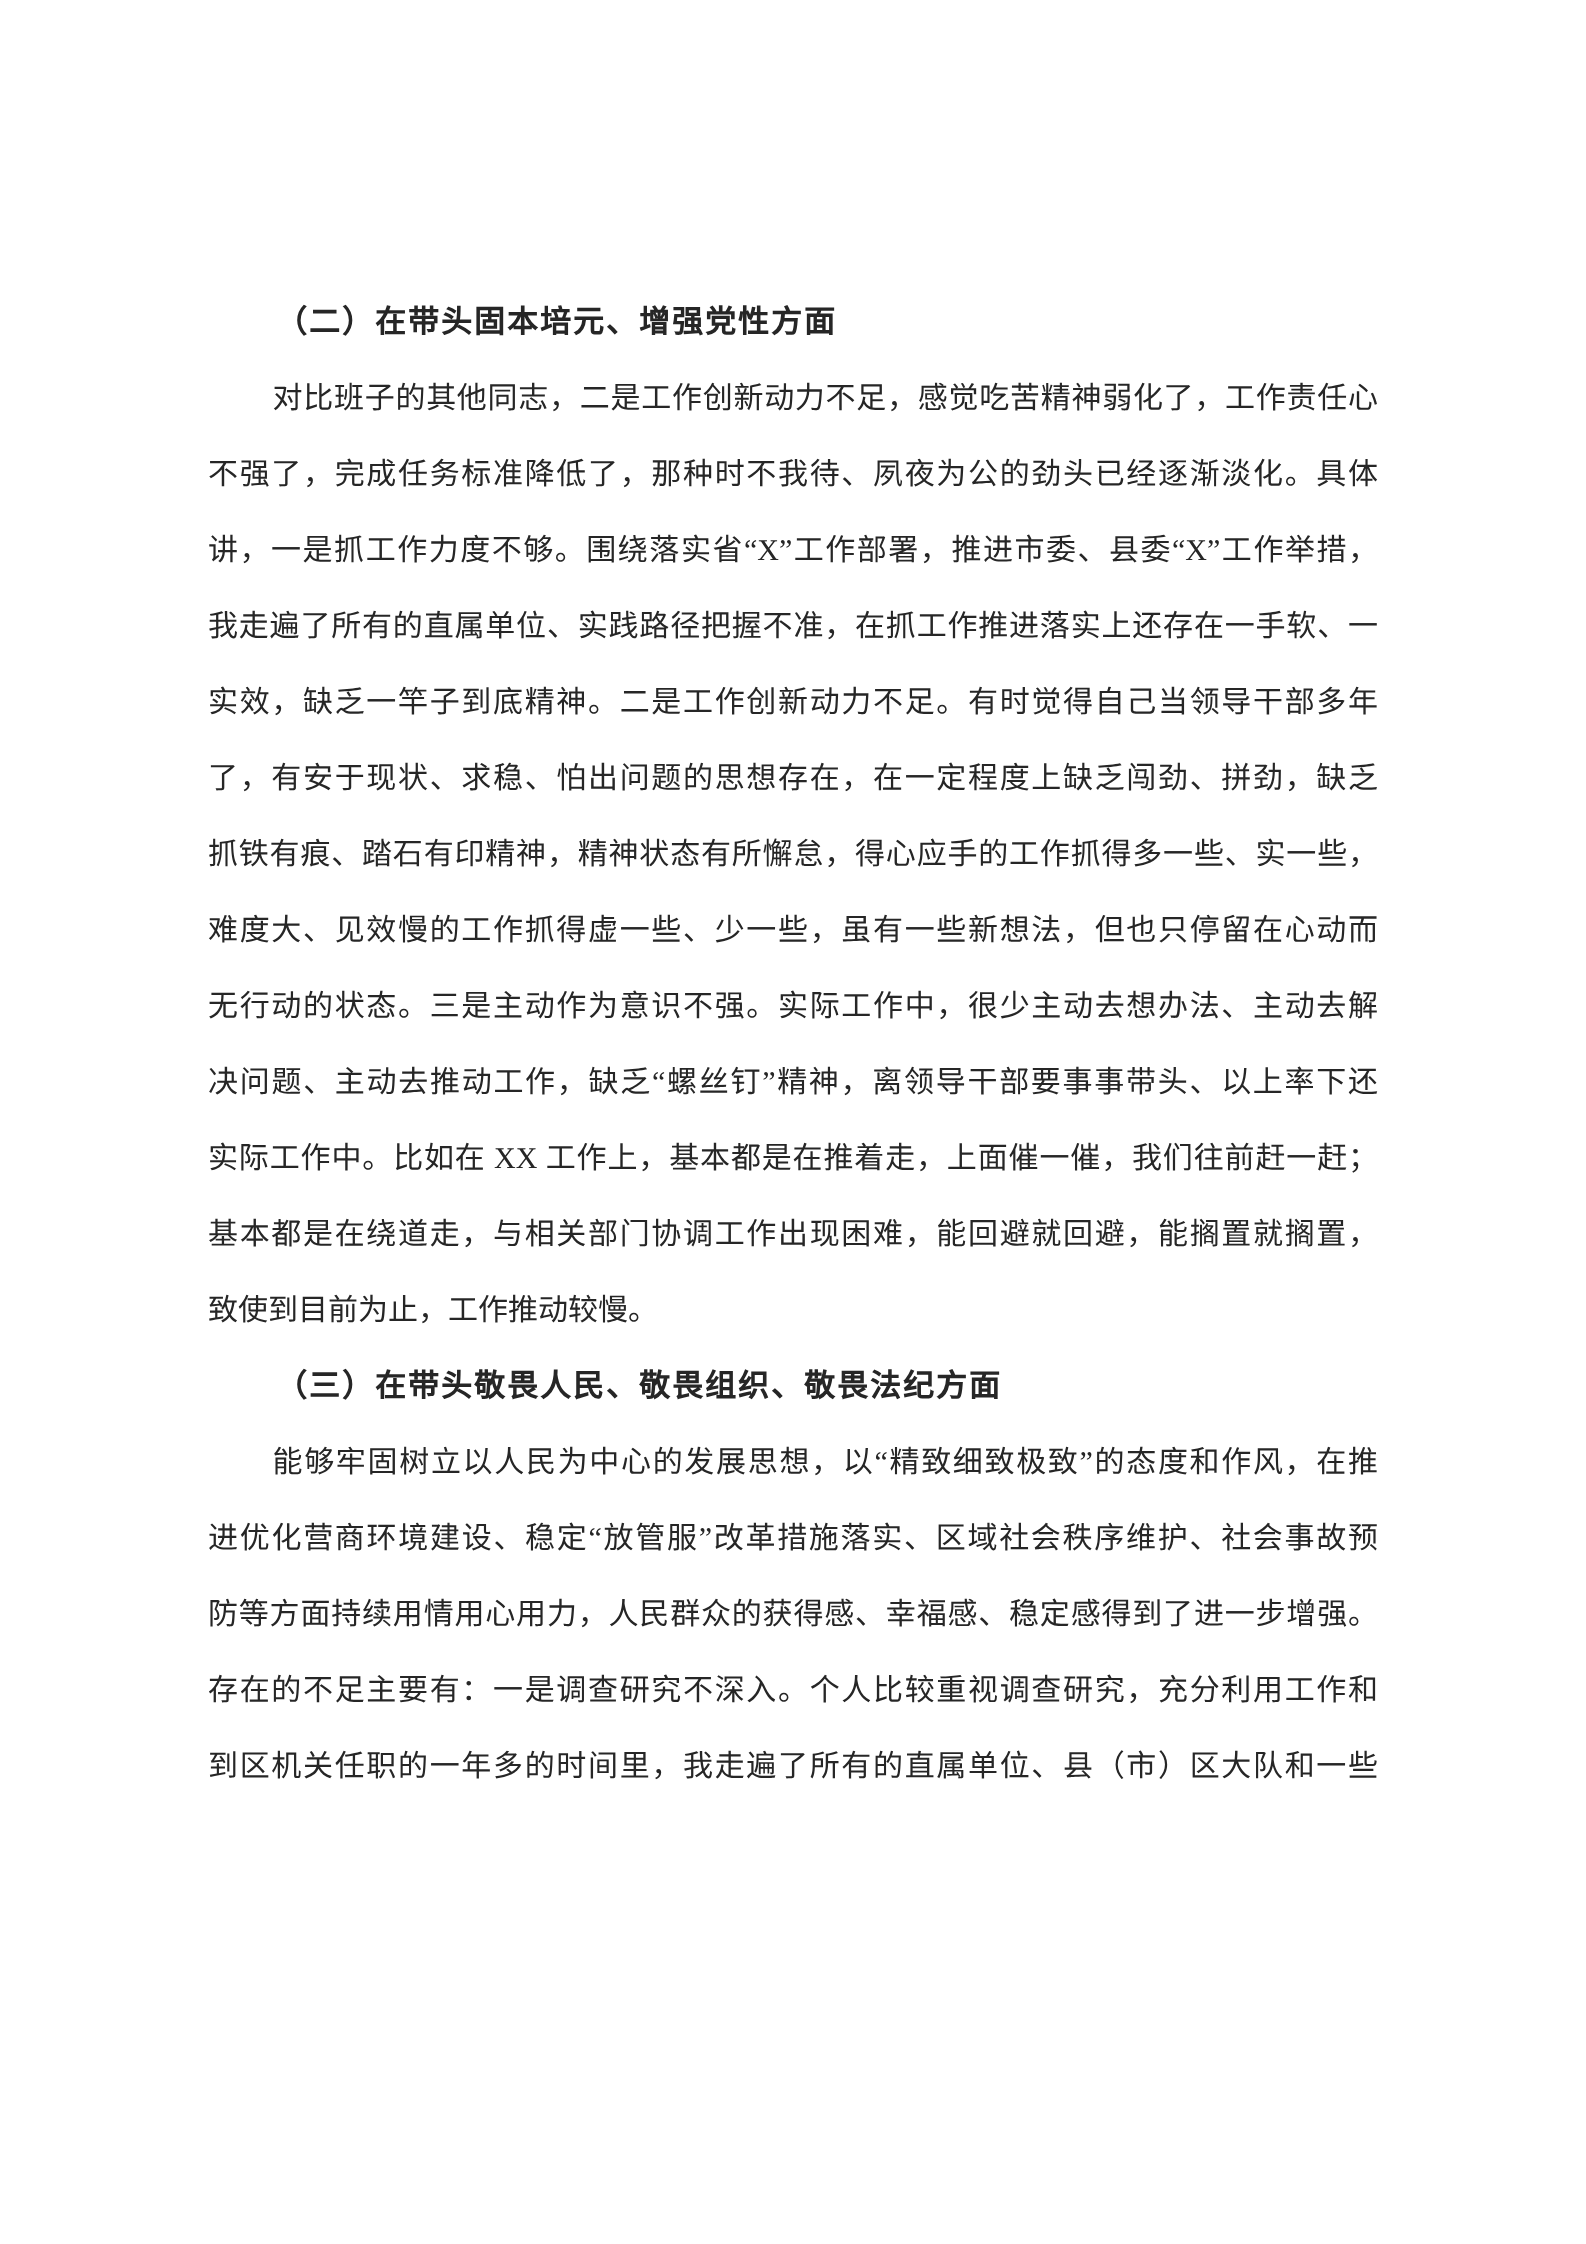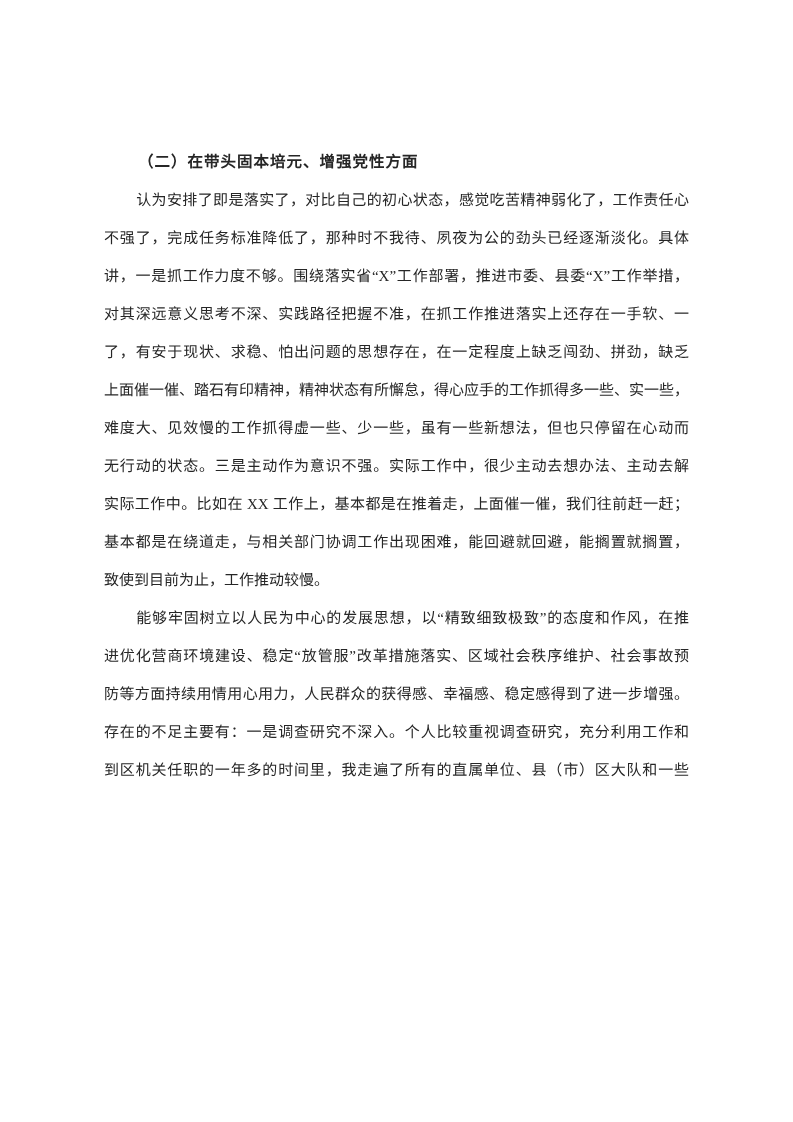--- a/index.html
+++ b/index.html
@@ -54,31 +54,34 @@
     color: #333333;
     letter-spacing: 2px;
   }
 </style>
 </head>
 <body>
 
 <div class="page">
   <main class="content">
       <h2 class="heading">（二）在带头固本培元、增强党性方面</h2>
-      <div class="line first">认为安排了即是落实了，对比自己的初心状态，感觉吃苦精神弱化了，工作责任心</div>
+      <div class="line first">对比班子的其他同志，二是工作创新动力不足，感觉吃苦精神弱化了，工作责任心</div>
       <div class="line">不强了，完成任务标准降低了，那种时不我待、夙夜为公的劲头已经逐渐淡化。具体</div>
       <div class="line">讲，一是抓工作力度不够。围绕落实省“X”工作部署，推进市委、县委“X”工作举措，</div>
-      <div class="line">对其深远意义思考不深、实践路径把握不准，在抓工作推进落实上还存在一手软、一</div>
+      <div class="line">我走遍了所有的直属单位、实践路径把握不准，在抓工作推进落实上还存在一手软、一</div>
+      <div class="line">实效，缺乏一竿子到底精神。二是工作创新动力不足。有时觉得自己当领导干部多年</div>
       <div class="line">了，有安于现状、求稳、怕出问题的思想存在，在一定程度上缺乏闯劲、拼劲，缺乏</div>
-      <div class="line">上面催一催、踏石有印精神，精神状态有所懈怠，得心应手的工作抓得多一些、实一些，</div>
+      <div class="line">抓铁有痕、踏石有印精神，精神状态有所懈怠，得心应手的工作抓得多一些、实一些，</div>
       <div class="line">难度大、见效慢的工作抓得虚一些、少一些，虽有一些新想法，但也只停留在心动而</div>
       <div class="line">无行动的状态。三是主动作为意识不强。实际工作中，很少主动去想办法、主动去解</div>
+      <div class="line">决问题、主动去推动工作，缺乏“螺丝钉”精神，离领导干部要事事带头、以上率下还</div>
       <div class="line">实际工作中。比如在 XX 工作上，基本都是在推着走，上面催一催，我们往前赶一赶；</div>
       <div class="line">基本都是在绕道走，与相关部门协调工作出现困难，能回避就回避，能搁置就搁置，</div>
       <div class="line last">致使到目前为止，工作推动较慢。</div>
+      <h2 class="heading">（三）在带头敬畏人民、敬畏组织、敬畏法纪方面</h2>
       <div class="line first">能够牢固树立以人民为中心的发展思想，以“精致细致极致”的态度和作风，在推</div>
       <div class="line">进优化营商环境建设、稳定“放管服”改革措施落实、区域社会秩序维护、社会事故预</div>
       <div class="line">防等方面持续用情用心用力，人民群众的获得感、幸福感、稳定感得到了进一步增强。</div>
       <div class="line">存在的不足主要有：一是调查研究不深入。个人比较重视调查研究，充分利用工作和</div>
       <div class="line">到区机关任职的一年多的时间里，我走遍了所有的直属单位、县（市）区大队和一些</div>
     </main>
   <div class="page-number">— 3 —</div>
 </div>
 
 </body></html>

